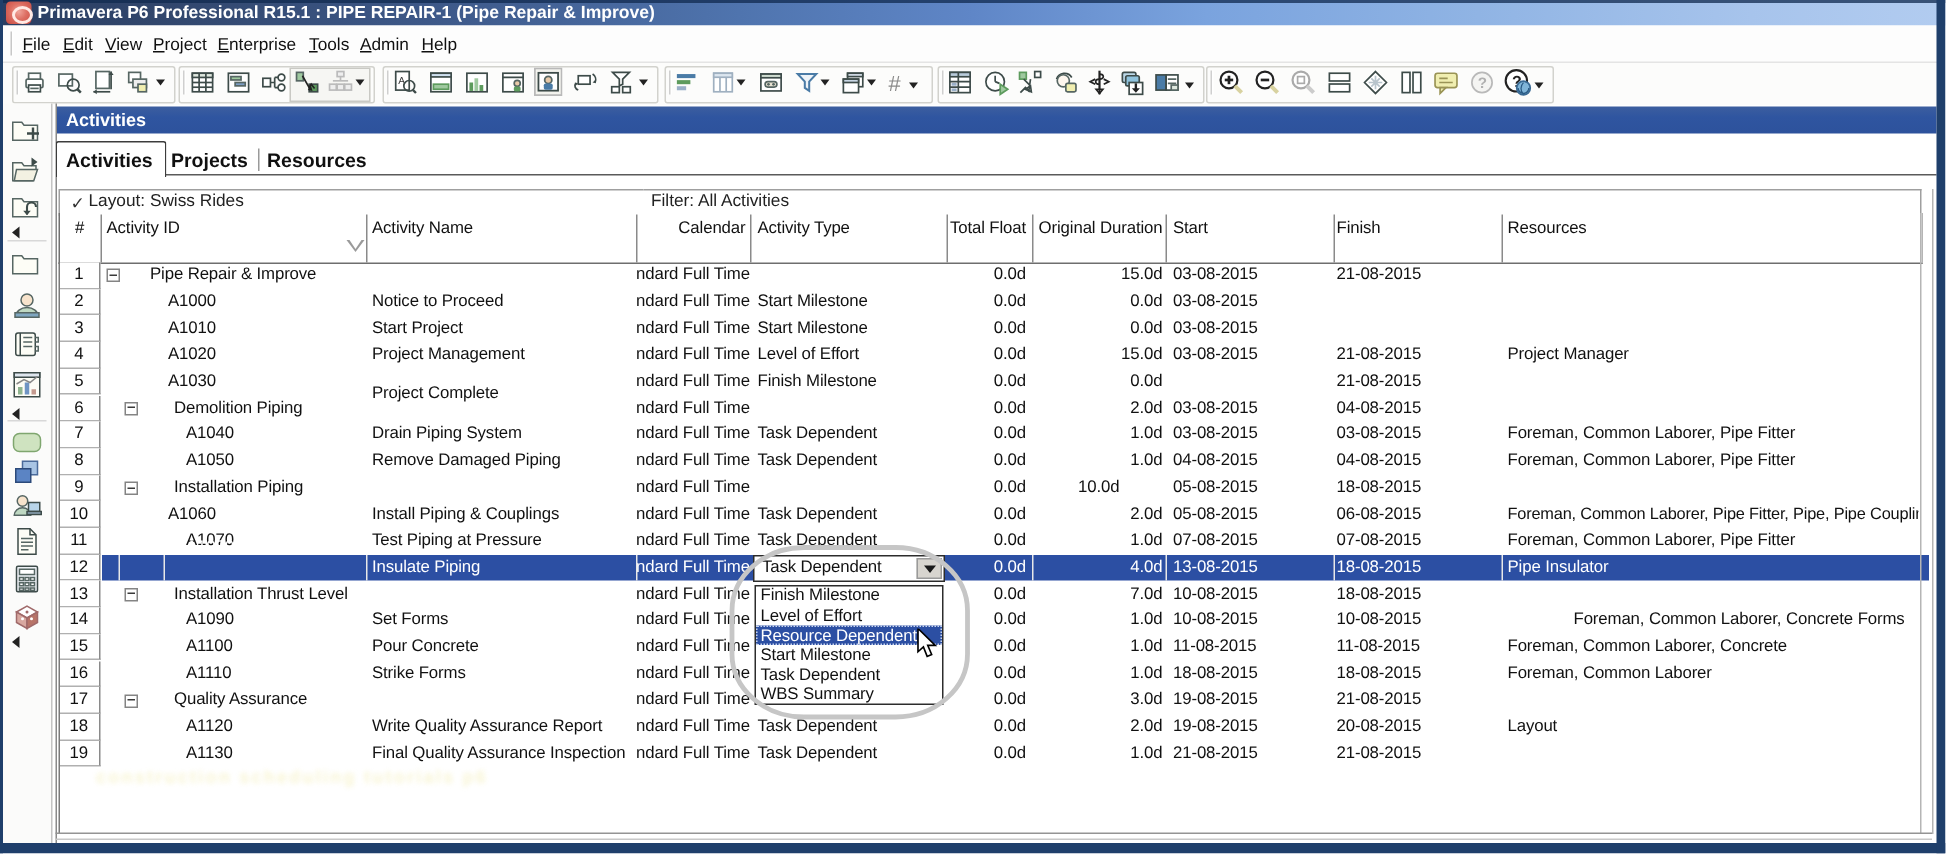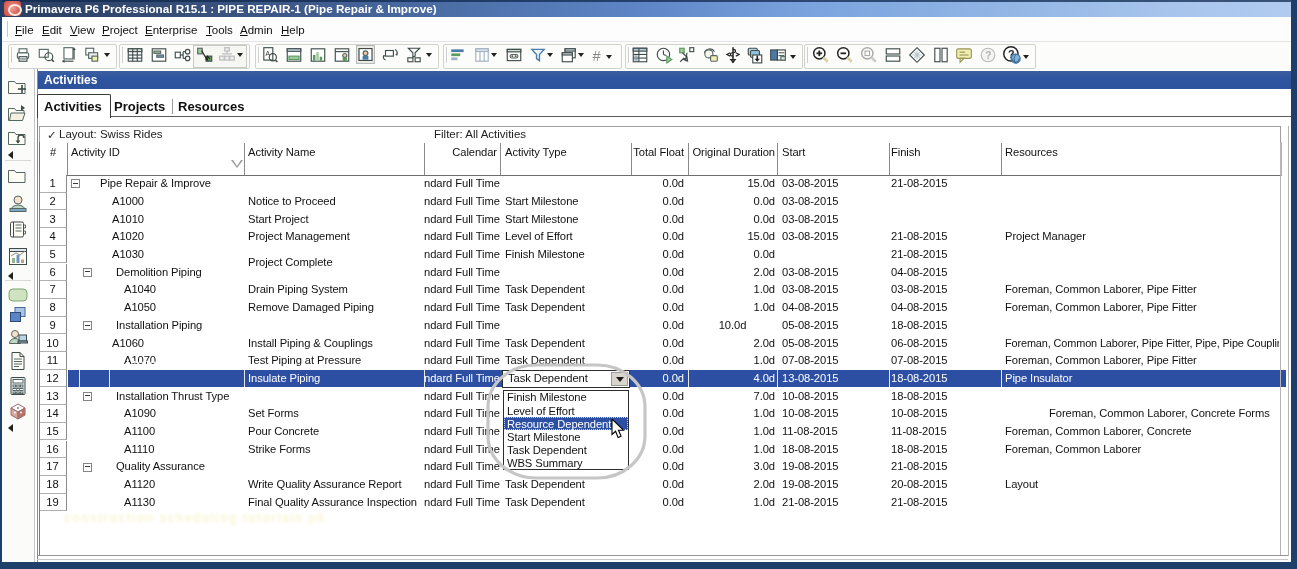--- a/index.html
+++ b/index.html
@@ -544,21 +544,21 @@
 <div class="t grid white" style="left:424px;width:72px;text-align:right;top:371.9px;">ndard Full Time</div>
 <div class="t grid white" style="left:600px;top:371.9px;width:84px;text-align:right;">0.0d</div>
 <div class="t grid white" style="left:690px;top:371.9px;width:85px;text-align:right;">4.0d</div>
 <div class="t grid white" style="left:782px;top:371.9px;">13-08-2015</div>
 <div class="t grid white" style="left:891px;top:371.9px;">18-08-2015</div>
 <div class="t grid white" style="left:1005px;top:371.9px;width:274px;overflow:hidden;">Pipe Insulator</div>
 <div class="abs" style="left:40px;top:387.4px;width:27px;height:17.7px;background:#fff;border-right:1px solid #8a8a8a;border-bottom:1px solid #b0b0b0;box-sizing:border-box;"></div>
 <div class="t grid" style="left:40px;top:389.6px;width:25px;text-align:center;">13</div>
 <div class="abs" style="left:82.5px;top:391.8px;width:9px;height:9px;background:#fff;border:1px solid #848484;box-sizing:border-box;"></div>
 <div class="hline" style="left:84.5px;top:395.2px;width:5px;background:#3a3a3a;"></div>
-<div class="t grid" style="left:116px;top:389.6px;">Installation Thrust Type</div>
+<div class="t grid" style="left:116px;top:389.6px;">Installation Thrust Level</div>
 <div class="t grid" style="left:424px;width:73px;text-align:right;top:389.6px;">ndard Full Time</div>
 <div class="t grid" style="left:600px;top:389.6px;width:84px;text-align:right;">0.0d</div>
 <div class="t grid" style="left:690px;top:389.6px;width:85px;text-align:right;">7.0d</div>
 <div class="t grid" style="left:782px;top:389.6px;">10-08-2015</div>
 <div class="t grid" style="left:891px;top:389.6px;">18-08-2015</div>
 <div class="abs" style="left:40px;top:405.1px;width:27px;height:17.7px;background:#fff;border-right:1px solid #8a8a8a;border-bottom:1px solid #b0b0b0;box-sizing:border-box;"></div>
 <div class="t grid" style="left:40px;top:407.3px;width:25px;text-align:center;">14</div>
 <div class="t grid" style="left:124px;top:407.3px;">A1090</div>
 <div class="t grid" style="left:248px;top:407.3px;">Set Forms</div>
 <div class="t grid" style="left:424px;width:73px;text-align:right;top:407.3px;">ndard Full Time</div>

